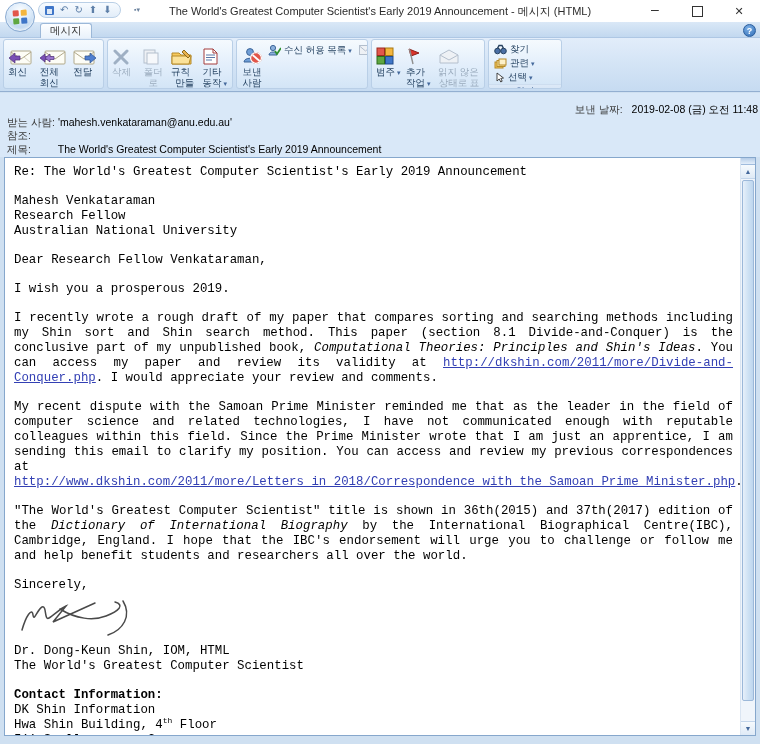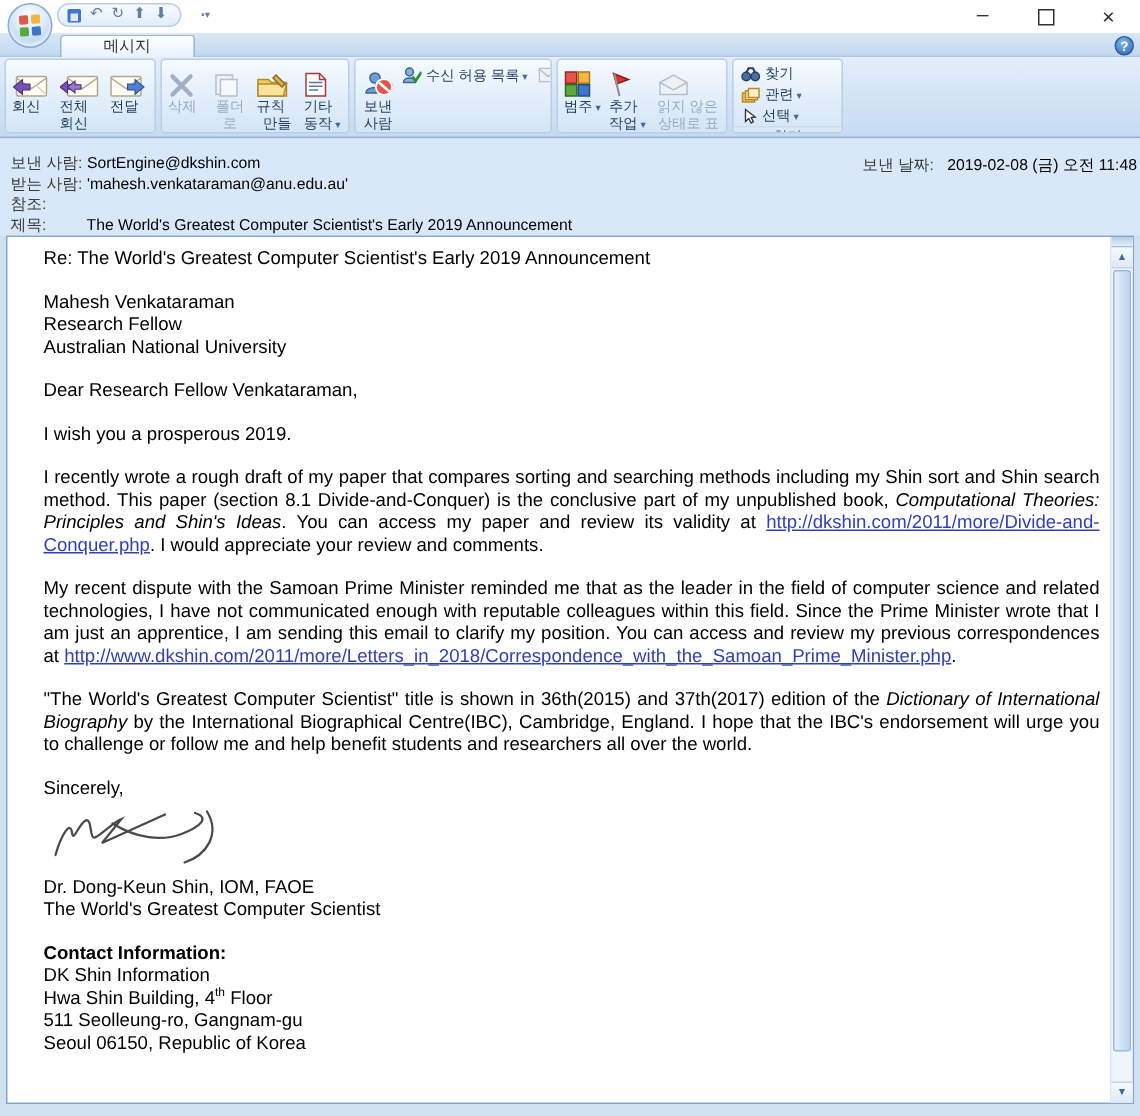--- a/index.html
+++ b/index.html
@@ -39,21 +39,21 @@
   .qat-ic { font-size:10px; color:#5d7fa8; line-height:1; }
   .qat-save { width:9px; height:9px; background:#3f76c8; border-radius:1px; position:relative; }
   .qat-save::after { content:""; position:absolute; left:2px; top:3px; width:5px; height:5px; background:#dfe9f5; }
   .qat-more { position:absolute; left:134px; top:6px; font-size:7px; color:#6c839f; z-index:20; }
   
   .tabrow {
     position:absolute; top:22px; left:0; right:0; height:16px;
     background:linear-gradient(#dae8f7,#c2d8ef); border-bottom:1px solid #aec7e4;
   }
   .tab {
-    position:absolute; left:40px; top:1px; height:15px; padding:0 28px;
+    position:absolute; left:40px; top:1px; height:15px; padding:0 9px;
     background:linear-gradient(#fdfeff,#e9f2fb); border:1px solid #9cb8d8; border-bottom:none;
     border-radius:3px 3px 0 0; font-size:10.5px; color:#333; display:flex; align-items:center;
   }
   .help-btn {
     position:absolute; right:4px; top:2px; width:13px; height:13px; border-radius:50%;
     background:radial-gradient(circle at 40% 30%, #7fb2e8, #2f6cb5); color:#fff;
     font-size:9px; font-weight:bold; display:flex; align-items:center; justify-content:center;
     border:1px solid #2a5d9d;
   }
   
@@ -90,22 +90,22 @@
   .hrow .hl { display:inline-block; width:48px; color:#3a3a3a; }
   .hrow .hv { color:#000; }
   .sentdate { position:absolute; right:2px; top:10px; white-space:nowrap; }
   .sentdate .hl { color:#3a3a3a; margin-right:6px; }
   
   .mailbody {
     position:absolute; top:157px; left:4px; right:4px; bottom:8px;
     background:#fff; border:1px solid #86a7cc;
   }
   .content {
-    position:absolute; left:0; top:0; right:15px; bottom:0; padding:7px 7px 0 24px;
-    font-family:Liberation Sans, sans-serif; font-size:12.4px; line-height:15px; color:#000;
+    position:absolute; left:0; top:0; right:15px; bottom:0; padding:7px 7px 0 9px;
+    font-family:Liberation Mono, monospace; font-size:12.4px; line-height:15px; color:#000;
     overflow:hidden;
   }
   .content p { margin:0 0 14px 0; text-align:justify; }
   .content p.tight { margin:0; text-align:left; }
   .content p.left { text-align:left; }
   .gap { height:14px; }
   a.blink { color:#3340b4; text-decoration:underline; cursor:pointer; }
   .em { font-style:italic;margin-top:47px; }
   .sig-svg { margin:3px 0 2px 2px; display:block; }
   .contact-head { font-weight:bold; }
@@ -118,20 +118,21 @@
   .sbtn.bottom { position:absolute; bottom:0; left:0; right:0; border-top:1px solid #c3d5ea; border-bottom:none; }
   .thumb { position:absolute; left:1px; right:1px; top:22px; bottom:34px; border:1px solid #9cb8d9; border-radius:2px;
            background:linear-gradient(90deg,#e7f0fa,#cfe2f4 50%,#bed6ee); }
 </style>
 </head>
 <body>
 
 <div class="window">
 
   <div class="titlebar">
+    <div class="title-text">The World's Greatest Computer Scientist's Early 2019 Announcement - 메시지 (HTML)</div>
     <div class="win-controls">
       <div class="win-btn min"></div>
       <div class="win-btn max"></div>
       <div class="win-btn close"></div>
     </div>
   </div>
 
   <div class="orb">
     <div class="orb-logo">
         <i></i>
@@ -348,24 +349,20 @@
               </svg>
           </span>
           <span class="dd">선택</span>
         </div>
       </div>
       <div class="group-label">찾기</div>
     </div>
   </div>
 
   <div class="mailhead">
-    <div class="hrow" style="top:9px">
-      <span class="hl">보낸 사람:</span>
-      <span class="hv">SortEngine@dkshin.com</span>
-    </div>
     <div class="hrow" style="top:23px">
       <span class="hl">받는 사람:</span>
       <span class="hv">'mahesh.venkataraman@anu.edu.au'</span>
     </div>
     <div class="hrow" style="top:36px">
       <span class="hl">참조:</span>
       <span class="hv"></span>
     </div>
     <div class="hrow" style="top:50px">
       <span class="hl">제목:</span>
@@ -391,21 +388,21 @@
       <p><span>My recent dispute with the Samoan Prime Minister reminded me that as the leader in the field of computer science and related technologies, I have not communicated enough with reputable colleagues within this field. Since the Prime Minister wrote that I am just an apprentice, I am sending this email to clarify my position. You can access and review my previous correspondences at </span><a class="blink">http://www.dkshin.com/2011/more/Letters_in_2018/Correspondence_with_the_Samoan_Prime_Minister.php</a><span>.</span></p>
       <p><span>"The World's Greatest Computer Scientist" title is shown in 36th(2015) and 37th(2017) edition of the </span><span class="em">Dictionary of International Biography</span><span> by the International Biographical Centre(IBC), Cambridge, England. I hope that the IBC's endorsement will urge you to challenge or follow me and help benefit students and researchers all over the world.</span></p>
       <p class="tight left">Sincerely,</p>
       <svg class="sig-svg" width="130" height="46" viewBox="0 0 130 46">
         <g fill="none" stroke="#4a4a4a" stroke-width="1.5" stroke-linecap="round">
           <path d="M6 34 C10 20 16 11 17 19 C18 26 21 14 26 11 C31 9 28 25 33 22 C38 19 45 12 50 10 L37 26 L79 7"></path>
           <path d="M44 13 C60 23 77 25 90 20 C103 15 109 9 99 6"></path>
           <path d="M92 39 C107 34 116 20 107 5"></path>
         </g>
       </svg>
-      <p class="tight left">Dr. Dong-Keun Shin, IOM, FAOE</p>
+      <p class="tight left">Dr. Dong-Keun Shin, IOM, HTML</p>
       <p class="tight left">The World's Greatest Computer Scientist</p>
       <div class="gap"></div>
       <p class="tight left contact-head">Contact Information:</p>
       <p class="tight left">DK Shin Information</p>
       <p class="tight left"><span>Hwa Shin Building, 4</span><sup>th</sup><span> Floor</span></p>
       <p class="tight left">511 Seolleung-ro, Gangnam-gu</p>
       <p class="tight left">Seoul 06150, Republic of Korea</p>
 
     </div>
     <div class="vscroll">

